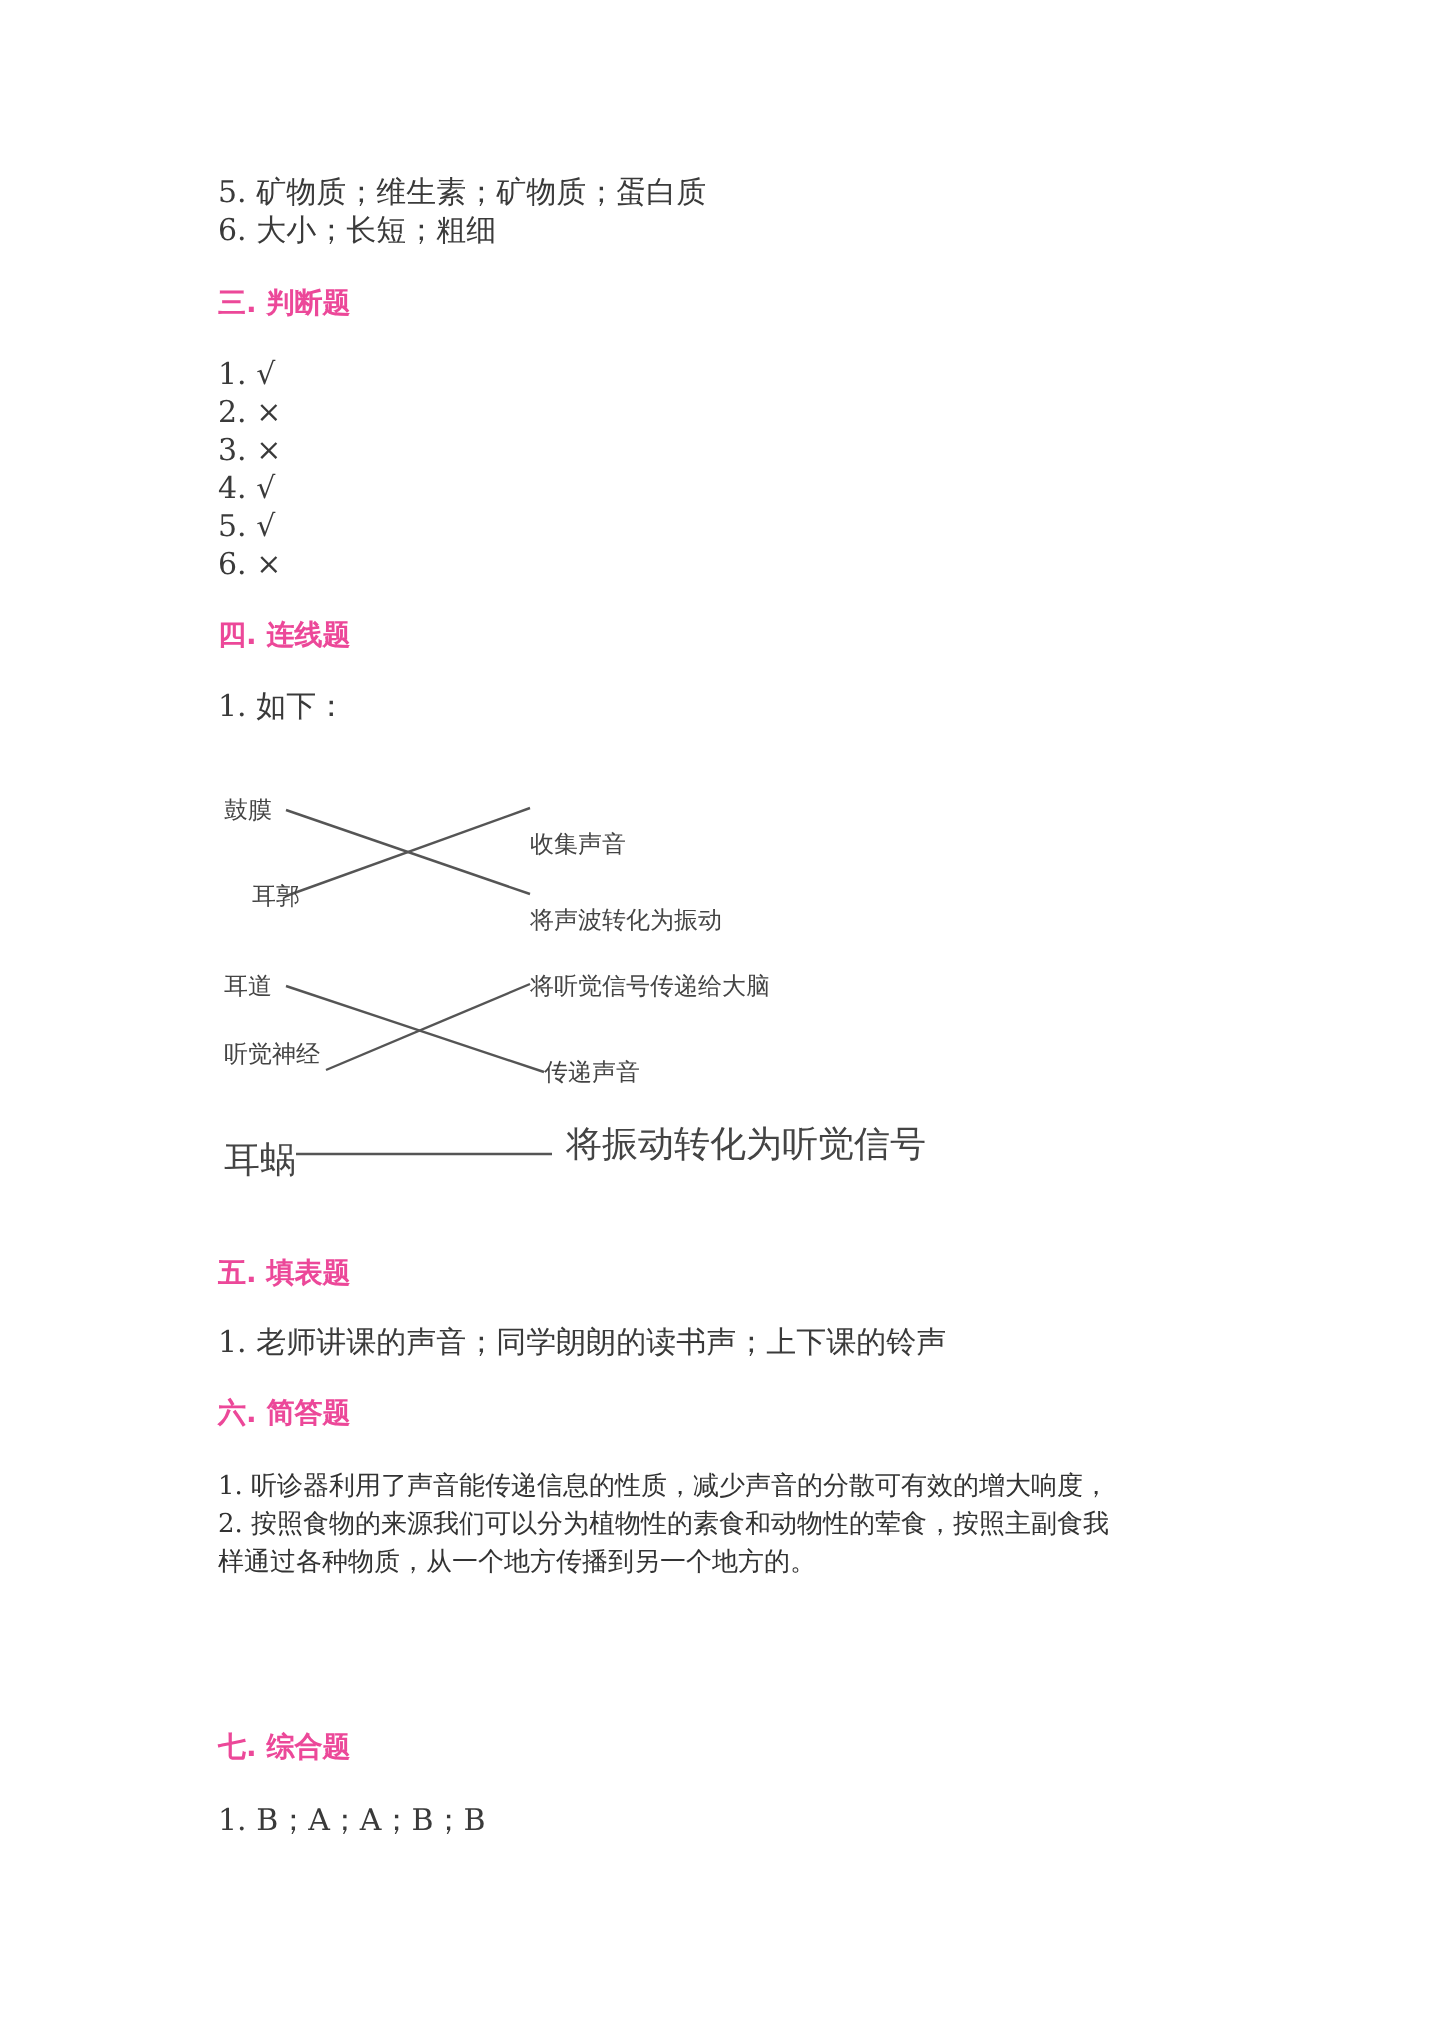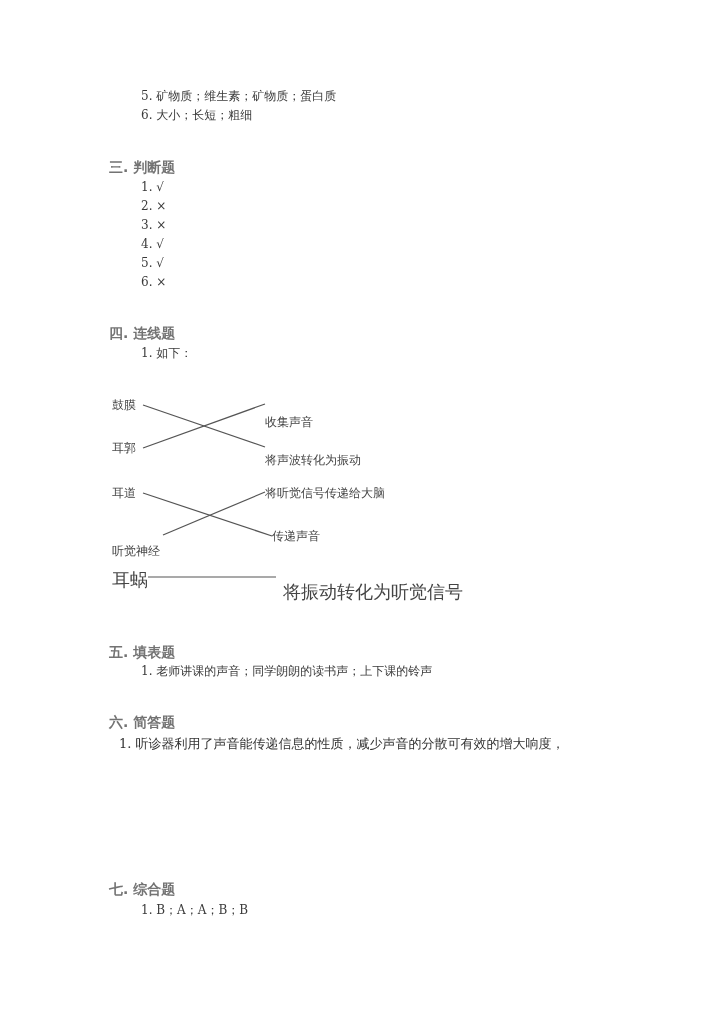--- a/index.html
+++ b/index.html
@@ -1,20 +1,20 @@
 <!DOCTYPE html>
 <html><head>
 <meta charset="utf-8">
 <style>
   html, body { margin:0; padding:0; background:#ffffff; }
   body { width:720px; height:1018px; position:relative; overflow:hidden;
          font-family:"DejaVu Serif","Liberation Serif",serif; color:#333; }
-  .line { position:absolute; left:109px; font-size:12px; line-height:19px; white-space:nowrap; color:#3a3a3a;margin-left:32px; }
-  .h { position:absolute; left:109px; font-size:14px; font-weight:bold; font-family:"DejaVu Sans","Liberation Sans",sans-serif; color:#737373;margin-top:16px; }
-  .para { position:absolute; left:119px; width:510px; font-size:13px; line-height:19px; color:#333; }
+  .line { position:absolute; left:109px; font-size:15px; line-height:19px; white-space:nowrap; color:#3a3a3a; }
+  .h { position:absolute; left:109px; font-size:14px; font-weight:bold; font-family:"DejaVu Sans","Liberation Sans",sans-serif; color:#ec4899; }
+  .para { position:absolute; left:109px; width:510px; font-size:13px; line-height:19px; color:#333; }
   .para div { white-space:nowrap; }
   .diag-label { position:absolute; font-family:"DejaVu Sans","Liberation Sans",sans-serif; font-size:12px; color:#444; white-space:nowrap; }
   .diag-label.big { font-size:18px; }
   svg.diag { position:absolute; left:0; top:0; }
 </style>
 </head>
 <body>
 
 <div class="line" style="top:87px">5. 矿物质；维生素；矿物质；蛋白质</div>
 <div class="line" style="top:106px">6. 大小；长短；粗细</div>
@@ -34,35 +34,37 @@
   <svg class="diag" width="720" height="1018">
     <g stroke="#555" stroke-width="1.2" fill="none">
       <line x1="143" y1="405" x2="265" y2="447"></line>
       <line x1="143" y1="448" x2="265" y2="404"></line>
       <line x1="143" y1="493" x2="272" y2="536"></line>
       <line x1="163" y1="535" x2="265" y2="492"></line>
       <line x1="148" y1="577" x2="276" y2="577"></line>
     </g>
   </svg>
   <div class="diag-label" style="left:112px;top:397px">鼓膜</div>
-  <div class="diag-label" style="left:112px;top:440px">耳郭</div>
+  <div class="diag-label" style="left:126px;top:440px">耳郭</div>
   <div class="diag-label" style="left:265px;top:414px">收集声音</div>
   <div class="diag-label" style="left:265px;top:452px">将声波转化为振动</div>
 
   <div class="diag-label" style="left:112px;top:485px">耳道</div>
-  <div class="diag-label" style="left:112px;top:543px">听觉神经</div>
+  <div class="diag-label" style="left:112px;top:519px">听觉神经</div>
   <div class="diag-label" style="left:265px;top:485px">将听觉信号传递给大脑</div>
   <div class="diag-label" style="left:272px;top:528px">传递声音</div>
 
   <div class="diag-label big" style="left:112px;top:568px">耳蜗</div>
-  <div class="diag-label big" style="left:283px;top:580px">将振动转化为听觉信号</div>
+  <div class="diag-label big" style="left:283px;top:560px">将振动转化为听觉信号</div>
 </div>
 
 <div class="h" style="top:628px">五. 填表题</div>
 <div class="line" style="top:662px">1. 老师讲课的声音；同学朗朗的读书声；上下课的铃声</div>
 
 <div class="h" style="top:698px">六. 简答题</div>
 <div class="para" style="top:734px">
   <div>1. 听诊器利用了声音能传递信息的性质，减少声音的分散可有效的增大响度，</div>
+  <div>2. 按照食物的来源我们可以分为植物性的素食和动物性的荤食，按照主副食我</div>
+  <div>样通过各种物质，从一个地方传播到另一个地方的。</div>
 </div>
 
 <div class="h" style="top:865px">七. 综合题</div>
 <div class="line" style="top:901px">1. B；A；A；B；B</div>
 
 </body></html>

